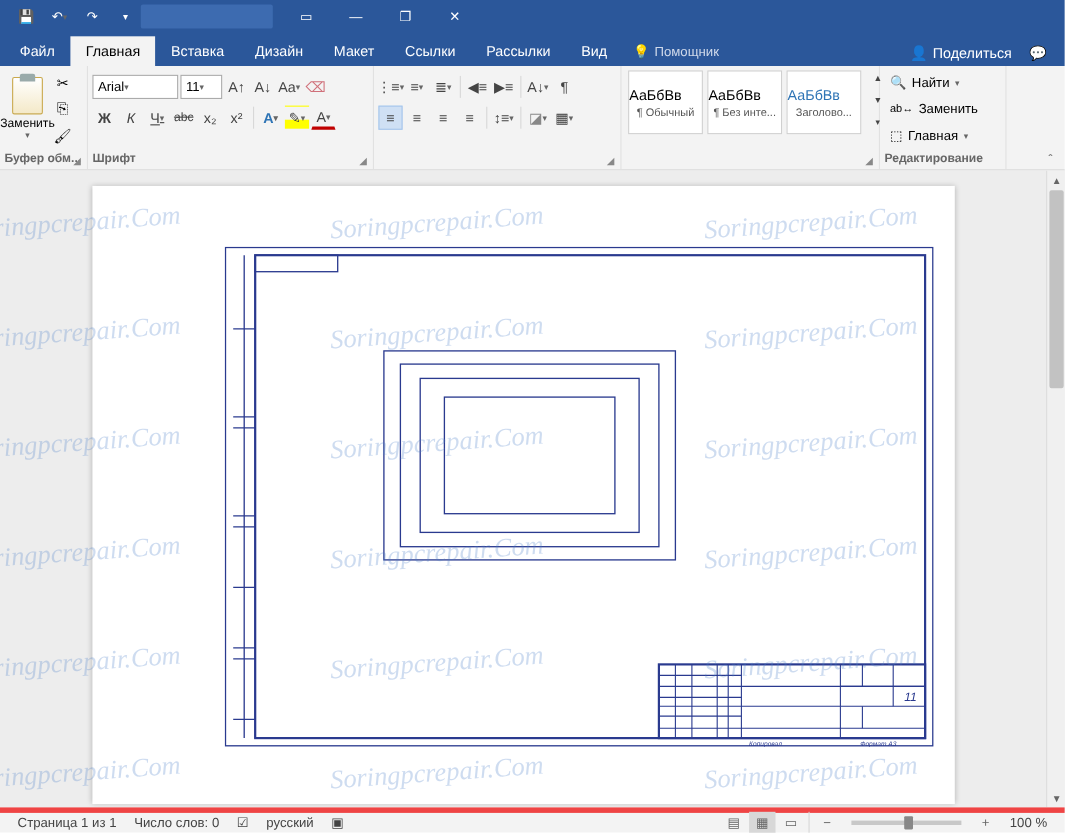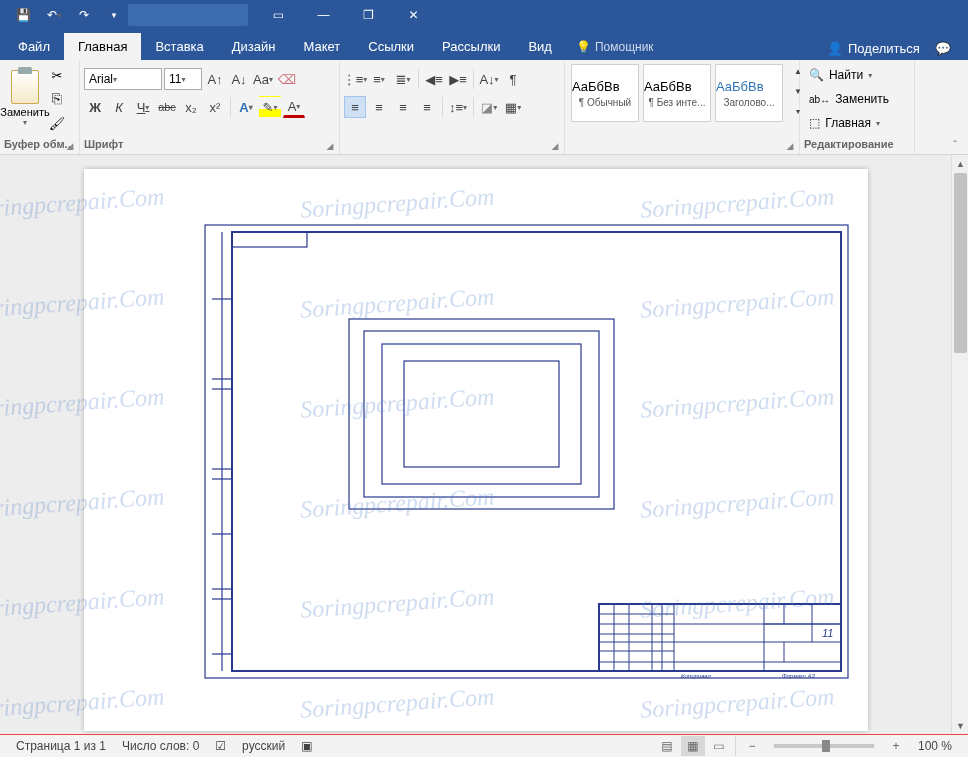--- a/index.html
+++ b/index.html
@@ -55,21 +55,21 @@
 .doc-area { position: absolute; top: 155px; left: 0; right: 0; bottom: 23px; background: #ededed; overflow: hidden; }
 .page { position: absolute; left: 84px; top: 14px; width: 784px; height: 562px; background: #fff; box-shadow: 0 0 5px rgba(0,0,0,0.25); }
 .drawing { position: absolute; left: 120px; top: 55px; width: 645px; height: 455px; }
 .drawing svg { width: 100%; height: 100%; }
 .vscroll { position: absolute; right: 0; top: 0; bottom: 0; width: 17px; background: #f0f0f0; border-left: 1px solid #dcdcdc; }
 .vscroll-thumb { position: absolute; left: 2px; top: 18px; width: 13px; height: 180px; background: #c2c2c2; border-radius: 2px; }
 .vscroll-arrow { position: absolute; left: 0; width: 17px; height: 17px; display: flex; align-items: center; justify-content: center; font-size: 9px; color: #666; cursor: pointer; }
 
 .watermark { position: absolute; font-family: 'Brush Script MT', cursive; font-style: italic; font-size: 24px; color: rgba(80,130,200,0.28); pointer-events: none; transform: rotate(-4deg); white-space: nowrap; }
 
-.statusbar { position: absolute; bottom: 0; left: 0; right: 0; height: 23px; background: #f3f3f3; border-top: 1px solid #ef4444; display: flex; align-items: center; font-size: 12px; color: #444; padding: 0 8px; }
+.statusbar { position: absolute; bottom: 0; left: 0; right: 0; height: 23px; background: #f3f3f3; border-top: 5px solid #ef4444; display: flex; align-items: center; font-size: 12px; color: #444; padding: 0 8px; }
 .status-item { padding: 0 8px; cursor: pointer; height: 100%; display: flex; align-items: center; gap: 4px; }
 .status-right { margin-left: auto; display: flex; align-items: center; gap: 2px; }
 .view-btn { width: 24px; height: 20px; display: flex; align-items: center; justify-content: center; cursor: pointer; color: #666; }
 .zoom-slider { width: 100px; height: 4px; background: #c8c8c8; position: relative; margin: 0 8px; }
 .zoom-thumb { position: absolute; left: 48px; top: -4px; width: 8px; height: 12px; background: #888; border-radius: 1px; }
 
 .dd::after { content: ' ▾'; font-size: 8px; color: #666; }
 .sep { width: 1px; height: 20px; background: #d8d8d8; margin: 0 2px; }
 </style>
 </head>

